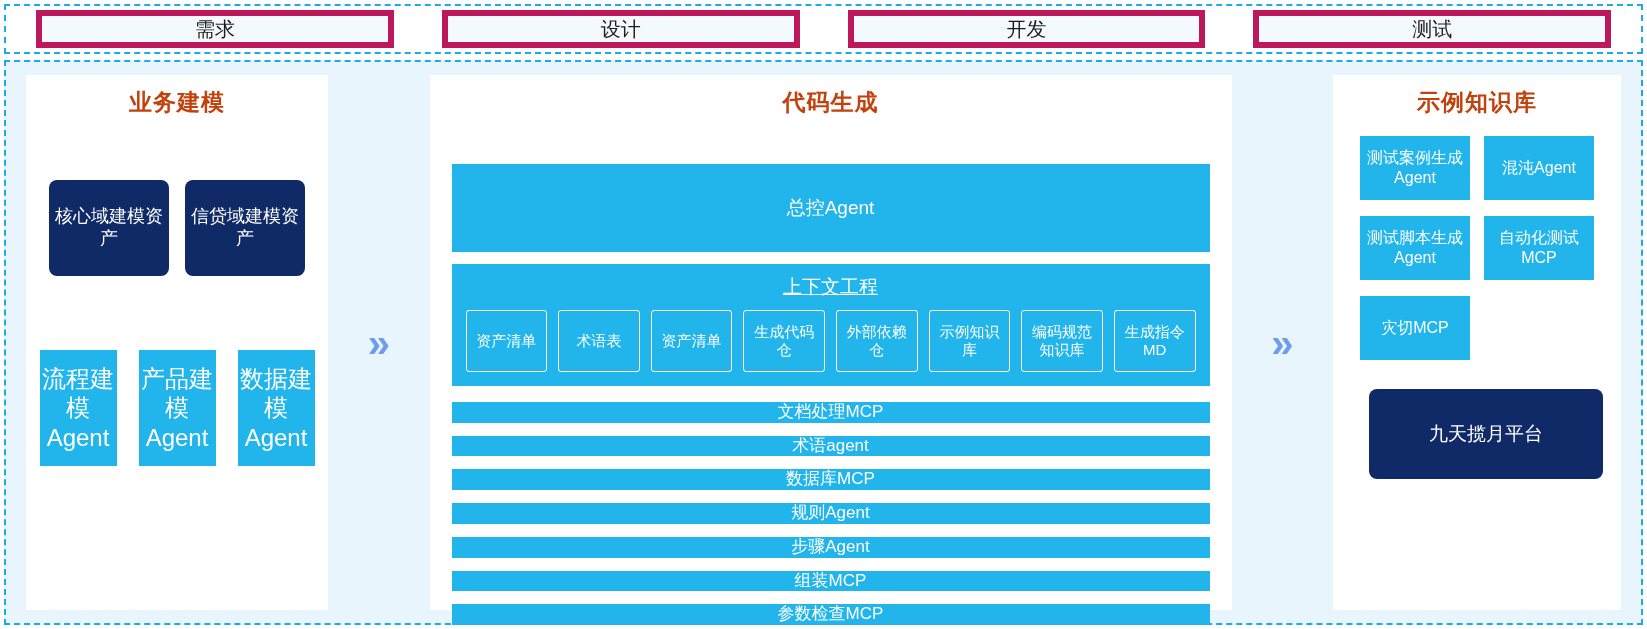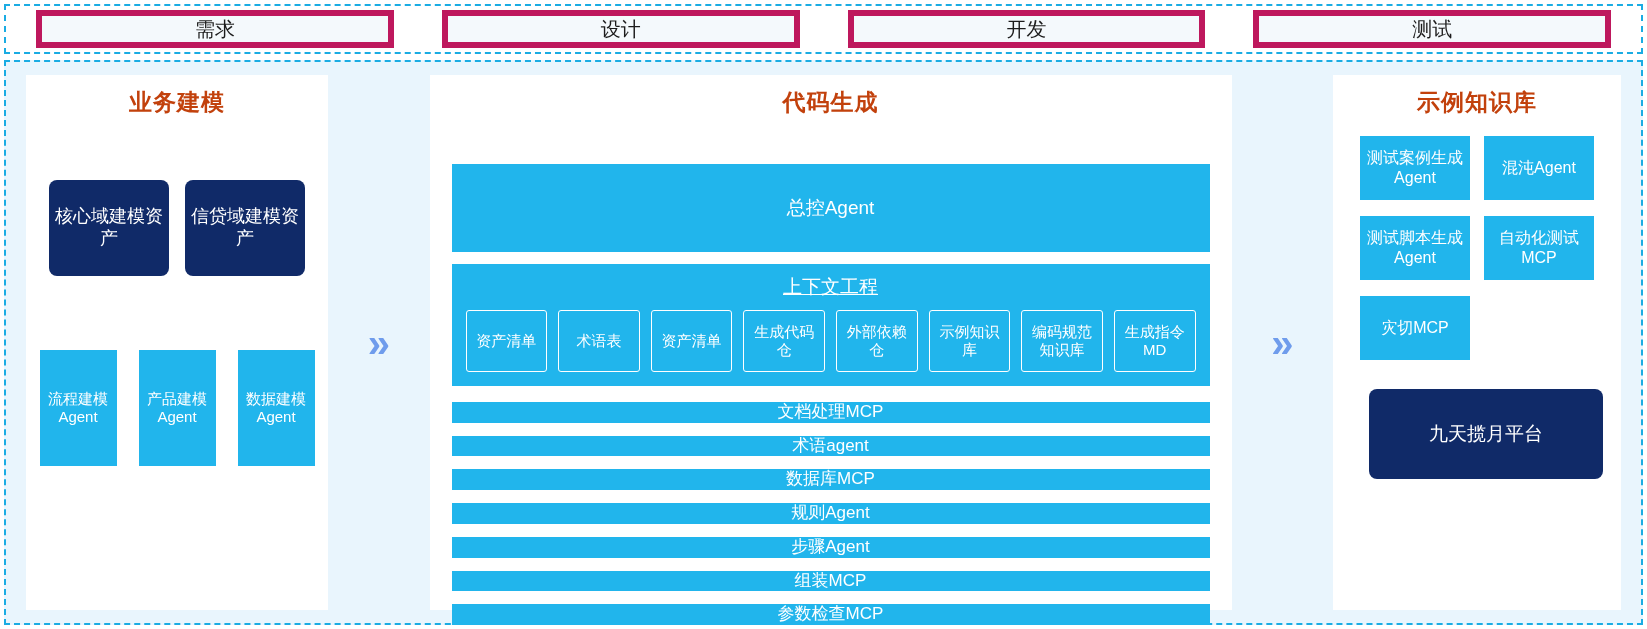--- a/index.html
+++ b/index.html
@@ -92,21 +92,21 @@
     color: #ffffff;
     line-height: 1.22;
   }
   .card-dark {
     background: #102a68;
     border-radius: 8px;
     font-size: 18px;
   }
   .card-blue {
     background: #21b5ec;
-    font-size: 15px;
+    font-size: 24px;
   }
   .card-outline {
     background: transparent;
     border: 1.5px solid #ffffff;
     border-radius: 3px;
     font-size: 15px;
     color: #ffffff;
   }
 
   

